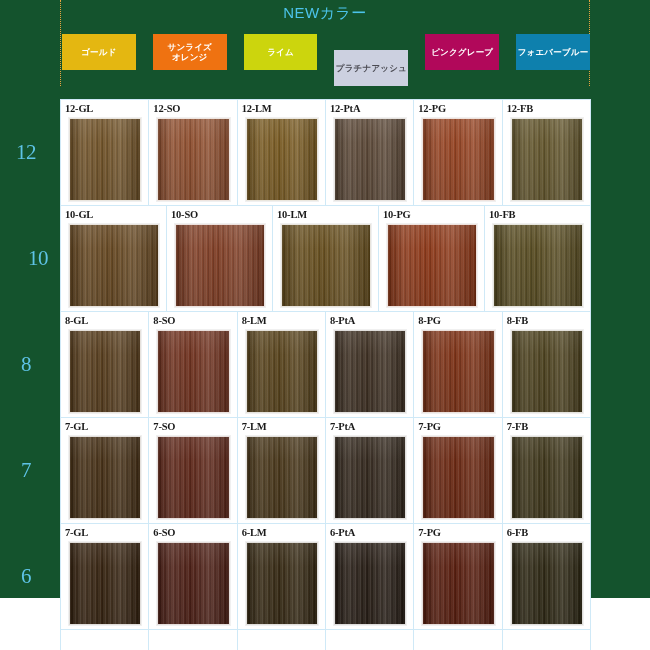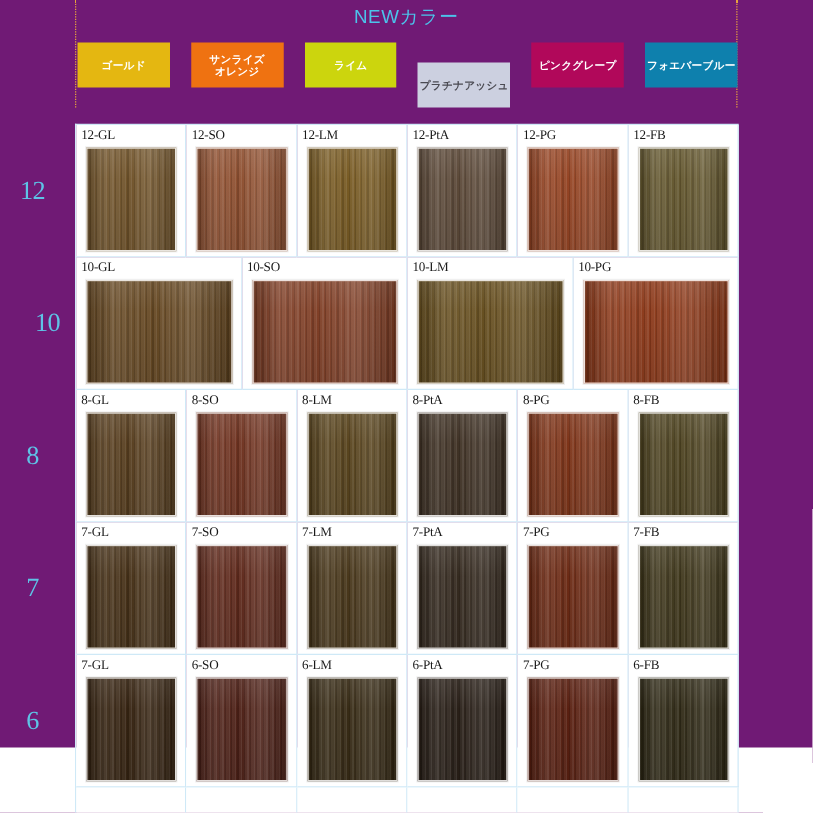--- a/index.html
+++ b/index.html
@@ -12,21 +12,21 @@
     height: 650px;
     overflow: hidden;
     font-family: "Liberation Sans", sans-serif;
     -webkit-font-smoothing: antialiased;
   }
 
   #page {
     position: relative;
     width: 650px;
     height: 598px;
-    background: #701a75;
+    background: #14532d;
   }
 
   
   .dot-guide {
     position: absolute;
     top: 0;
     width: 1px;
     height: 86px;
     border-left: 1px dotted #e8a33d;
   }
@@ -84,20 +84,21 @@
     width: 531px;
     border-left: 1px solid #cfe9f7;
     border-top: 1px solid #cfe9f7;
     box-sizing: border-box;
   }
   .grid-row {
     display: flex;
     width: 100%;
     height: 106px;
     box-sizing: border-box;
+    font-weight: bold;
   }
   .grid-row.partial { height: 24px; overflow: hidden; }
 
   .cell {
     position: relative;
     flex: 1 1 0;
     border-right: 1px solid #cfe9f7;
     border-bottom: 1px solid #cfe9f7;
     box-sizing: border-box;
     padding: 3px 0 0 4px;
@@ -273,20 +274,24 @@
           <div class="swatch" style="background: rgb(125, 59, 34);"></div>
         </div>
         <div class="cell">
           <span class="cell-label">10-LM</span>
           <div class="swatch" style="background: rgb(100, 76, 28);"></div>
         </div>
         <div class="cell">
           <span class="cell-label">10-PG</span>
           <div class="swatch" style="background: rgb(138, 54, 22);"></div>
         </div>
+        <div class="cell">
+          <span class="cell-label">10-FB</span>
+          <div class="swatch" style="background: rgb(85, 73, 31);"></div>
+        </div>
       </div>
       <div class="grid-row">
         <div class="cell">
           <span class="cell-label">8-GL</span>
           <div class="swatch" style="background: rgb(84, 58, 26);"></div>
         </div>
         <div class="cell">
           <span class="cell-label">8-SO</span>
           <div class="swatch" style="background: rgb(109, 47, 28);"></div>
         </div>

